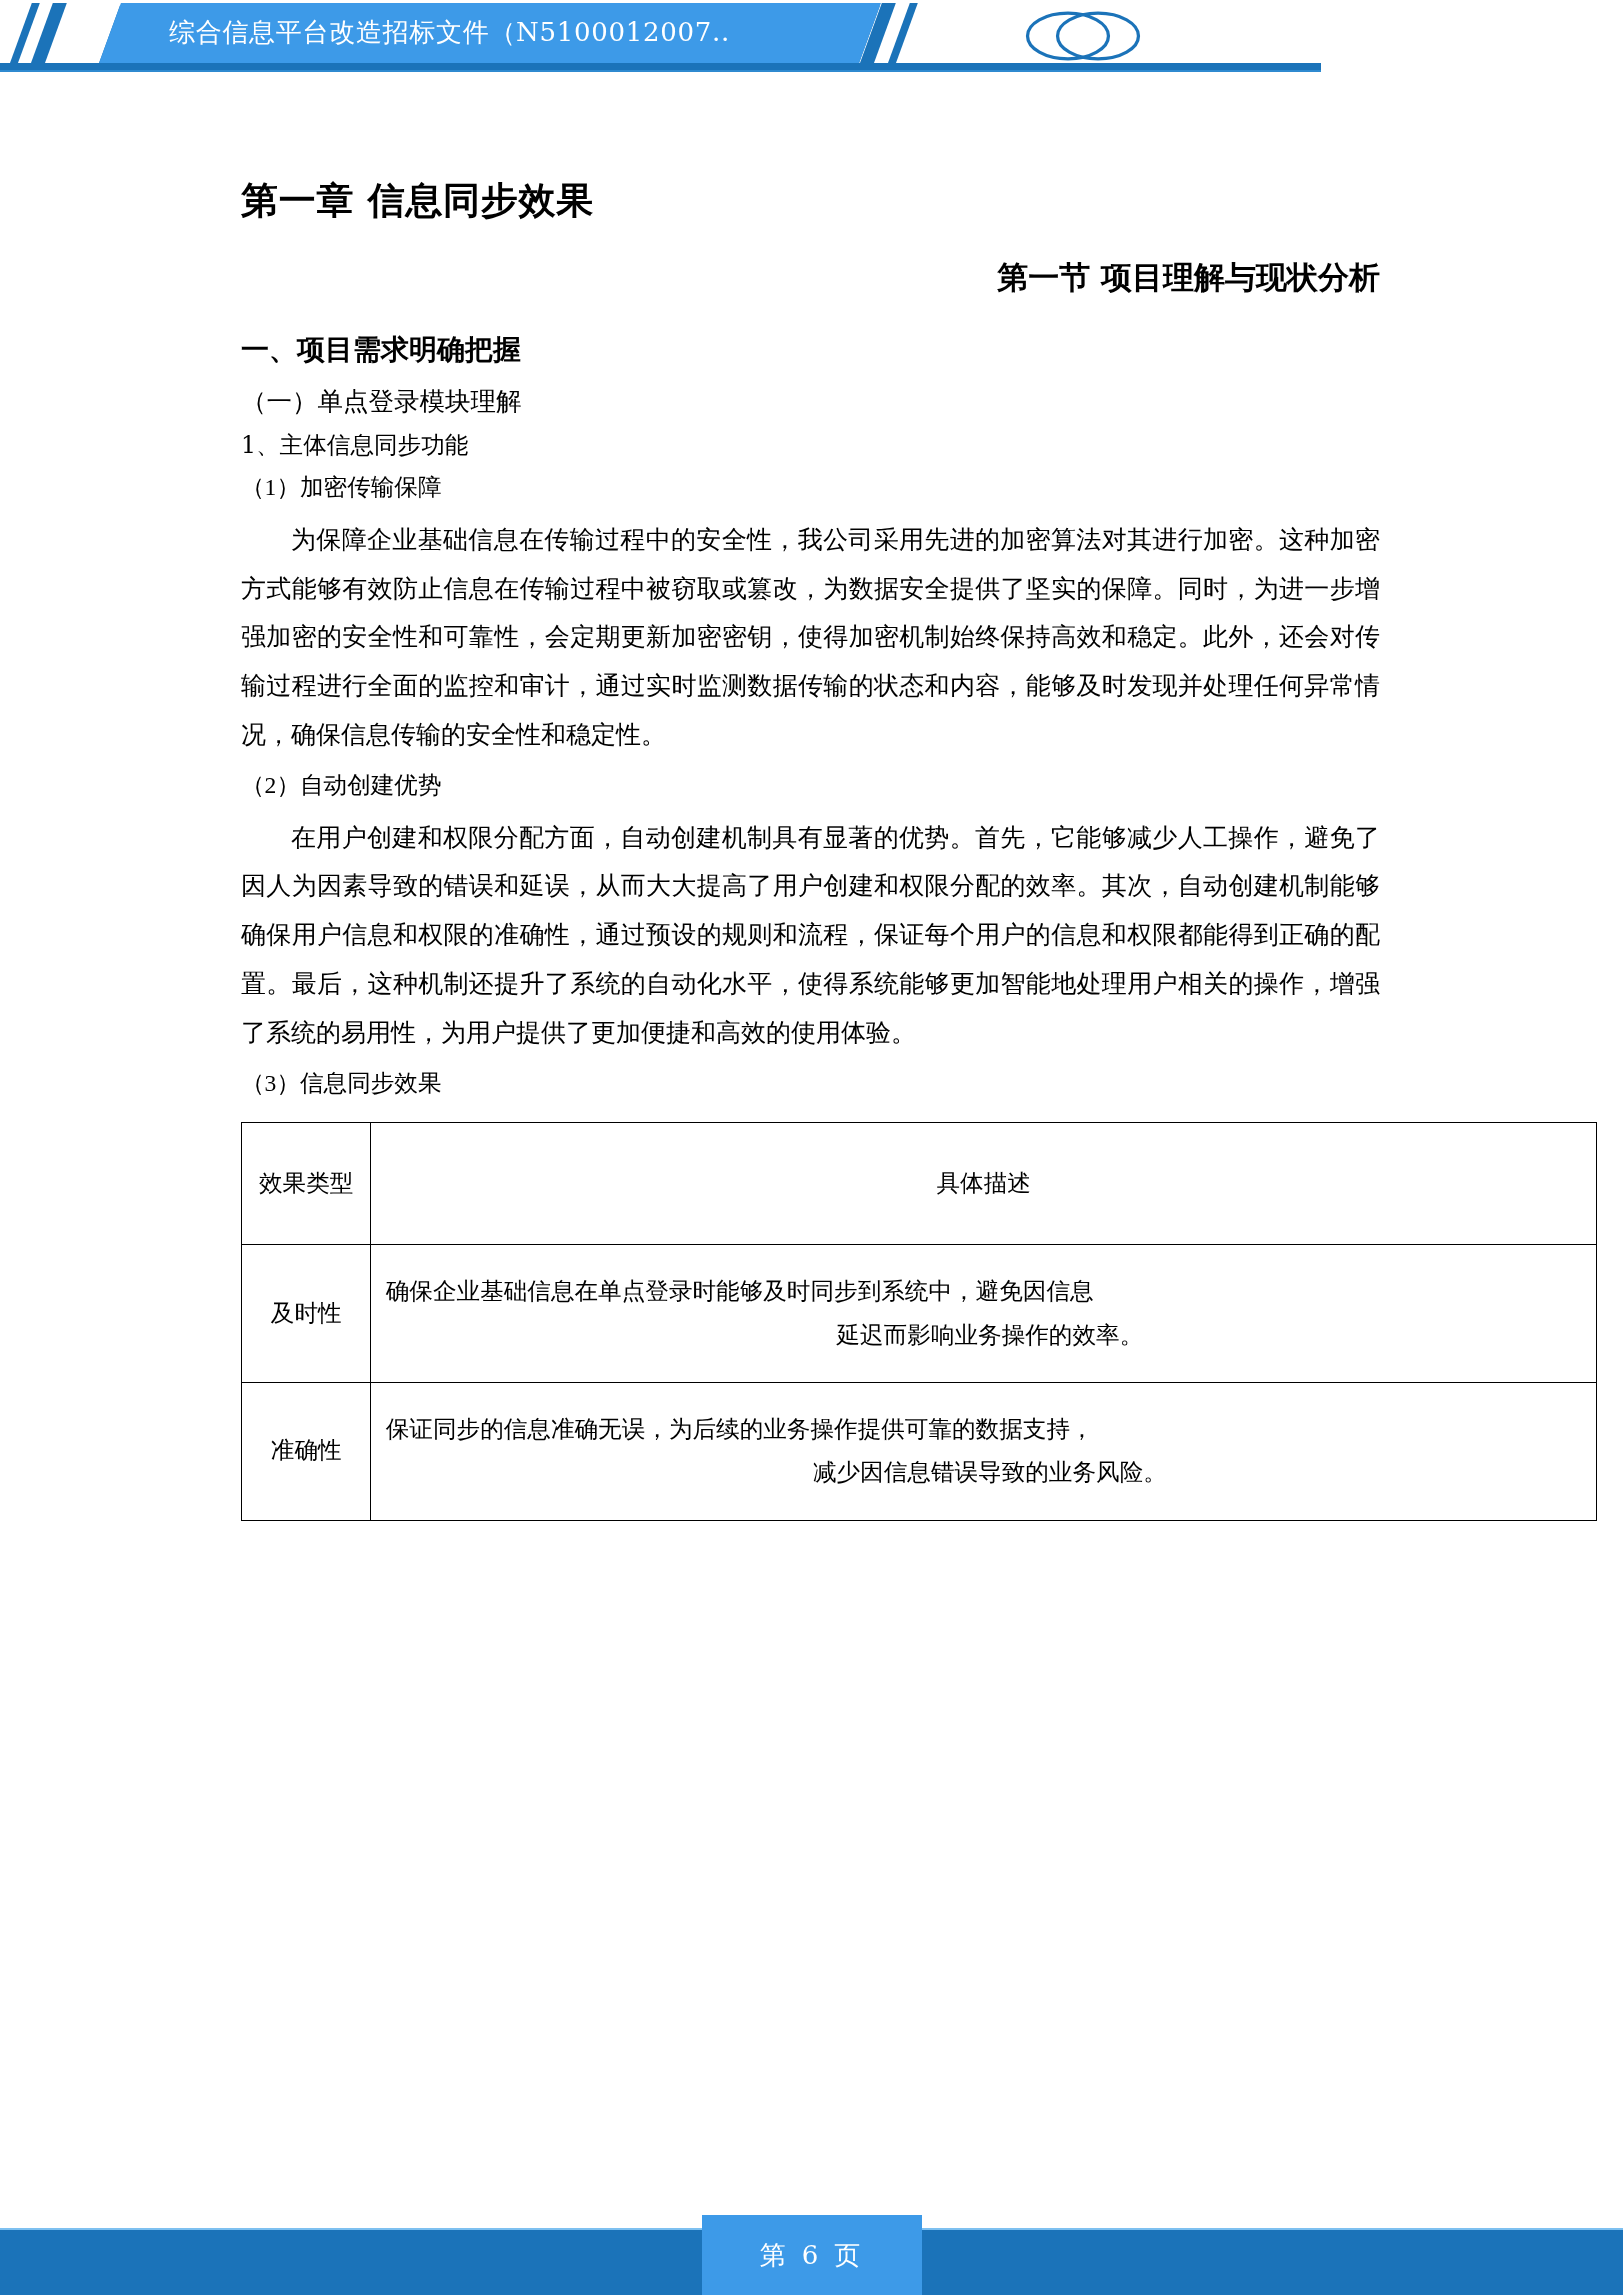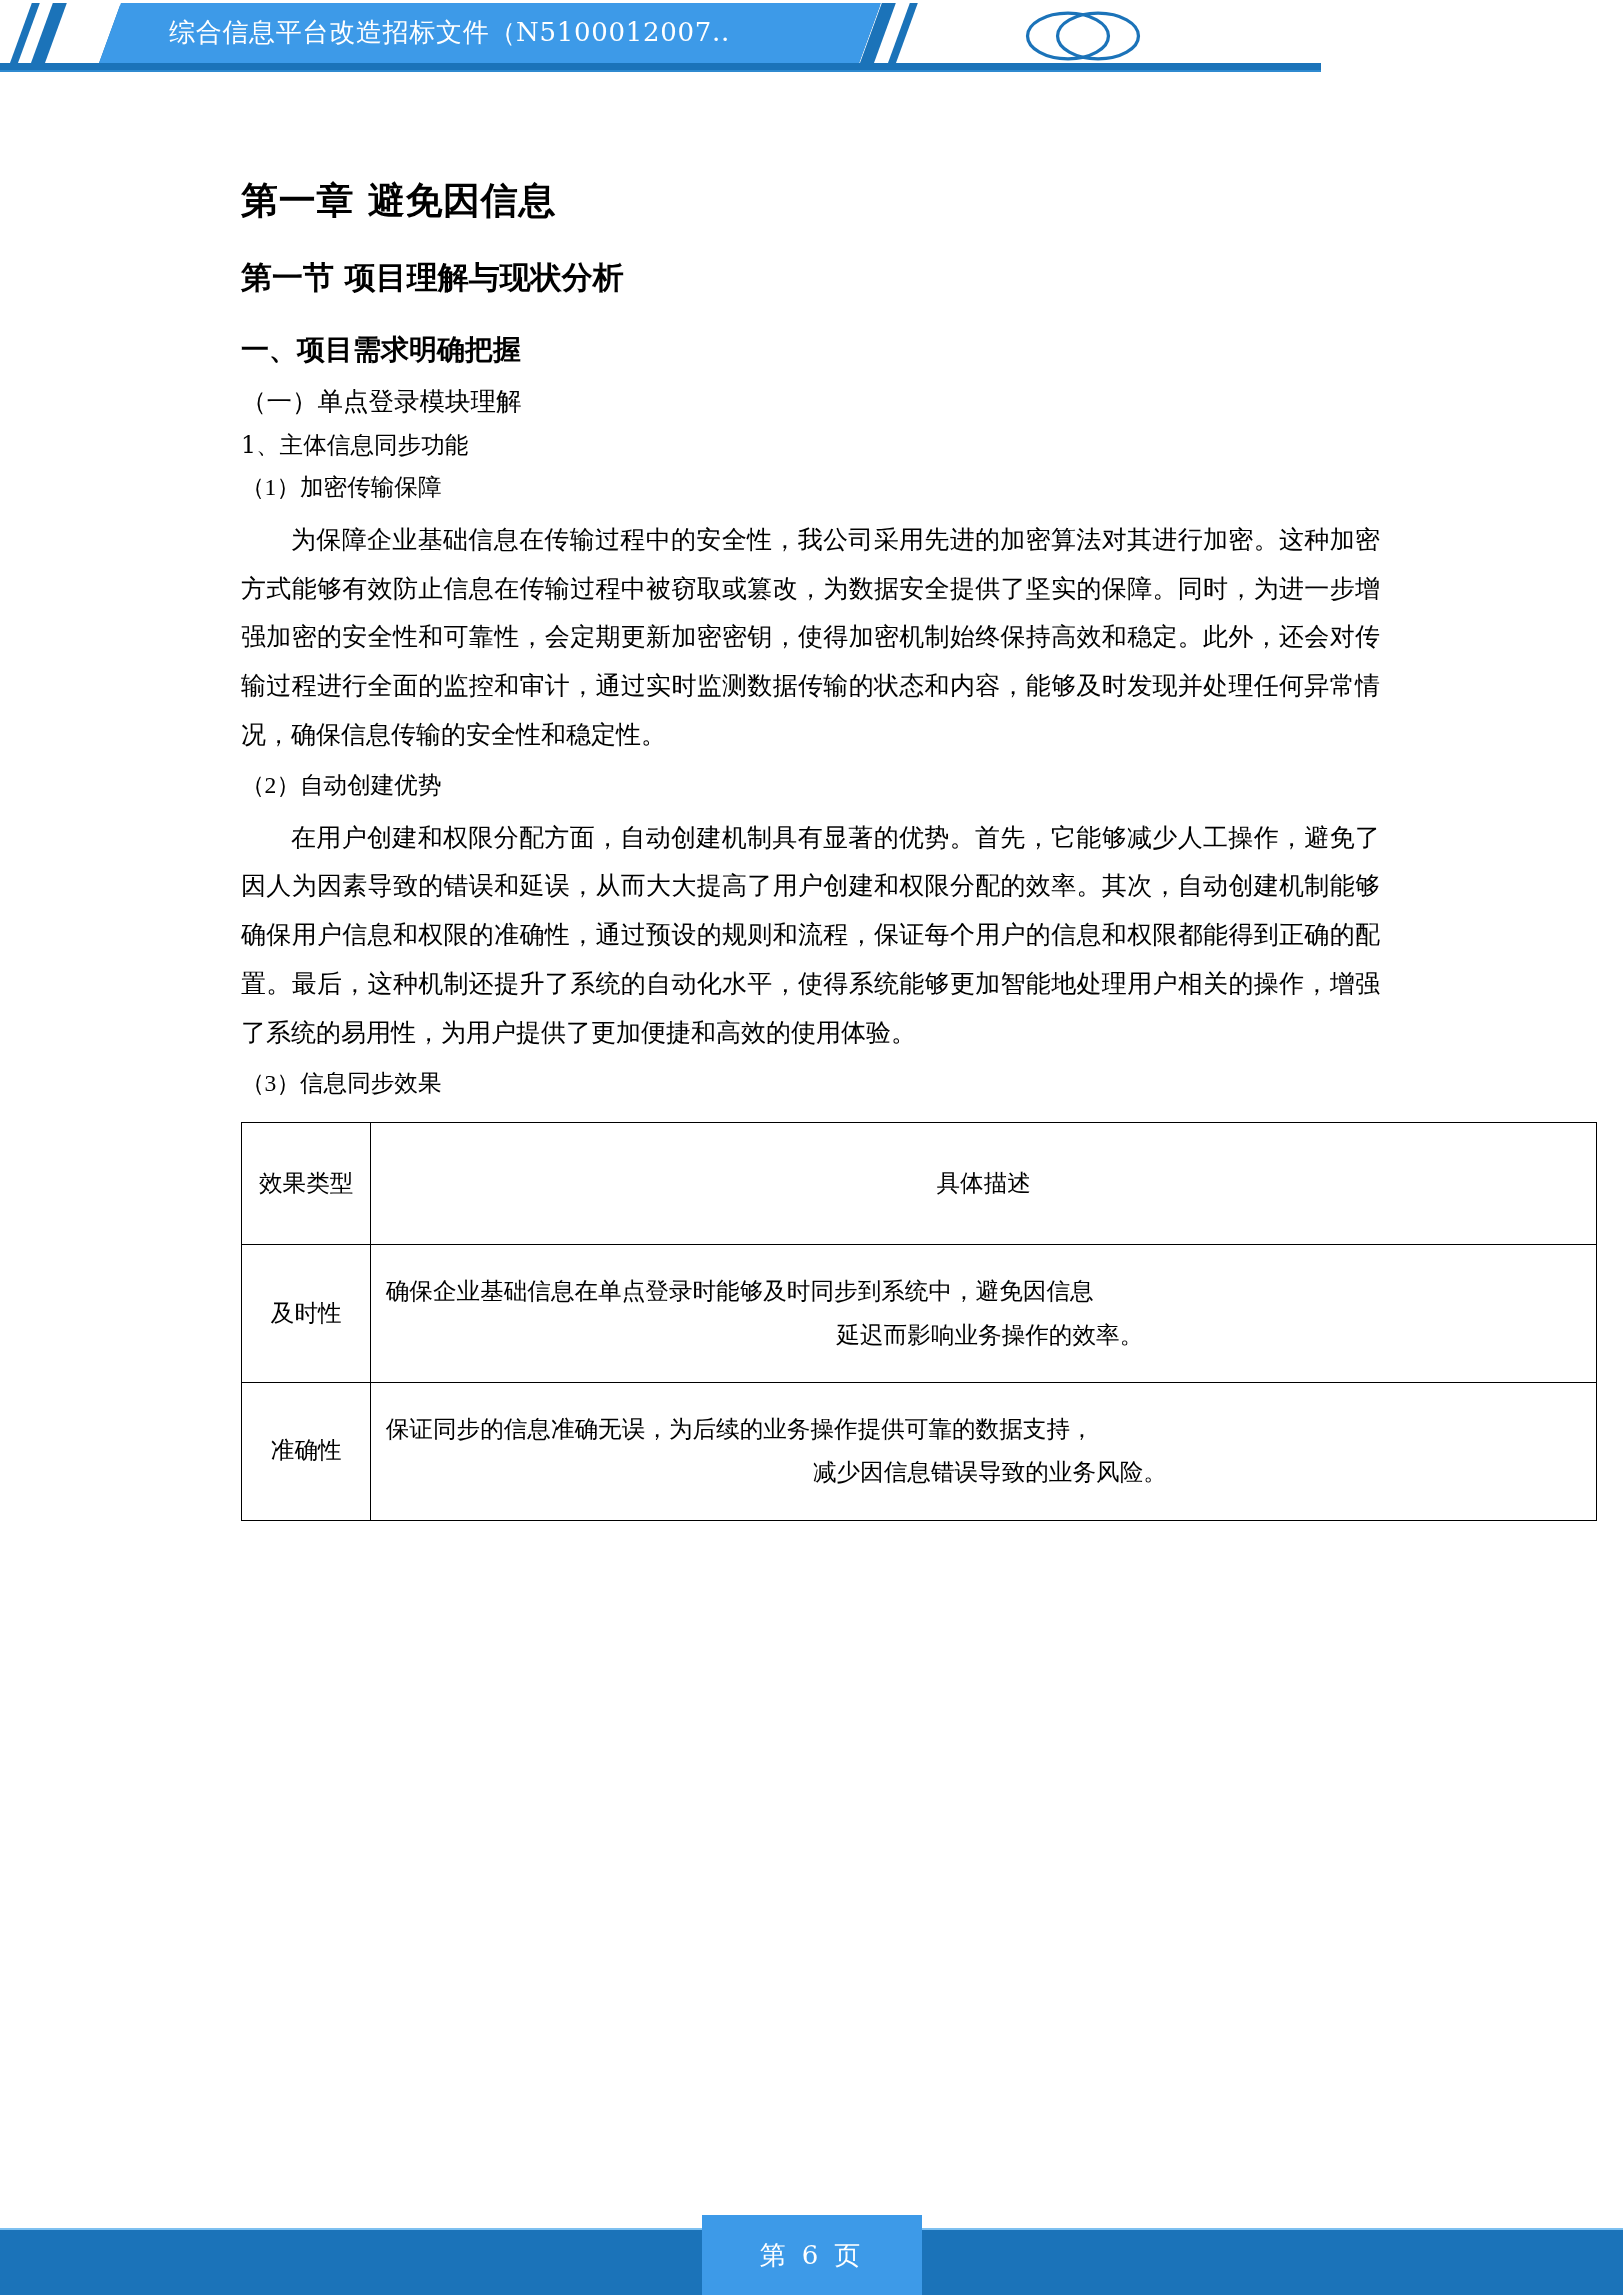--- a/index.html
+++ b/index.html
@@ -157,20 +157,21 @@
     line-height: 1.25;
     margin: 92px 0 0 0;
     letter-spacing: 0.7px;
   }
   .h2-section {
     font-family: "DejaVu Sans", "Liberation Sans", sans-serif;
     font-weight: bold;
     font-size: 31px;
     line-height: 1.3;
     margin: 33px 0 0 0;
+    text-align: right;
   }
   .h3-topic {
     font-family: "DejaVu Sans", "Liberation Sans", sans-serif;
     font-weight: bold;
     font-size: 28px;
     line-height: 1.3;
     margin: 34px 0 0 0;
   }
   .h4-sub {
     font-family: "DejaVu Serif", "Liberation Serif", serif;
@@ -261,21 +262,21 @@
     <ellipse cx="118" cy="41" rx="62" ry="35" fill="none" stroke="#1b73b9" stroke-width="5"></ellipse>
   </svg>
 
   <div class="hdr-band"></div>
   <div class="hdr-band-light"></div>
 </div>
 
 <div id="content">
   <div class="doc-body">
 
-    <h1 class="h1-chapter">第一章 避免因信息</h1>
+    <h1 class="h1-chapter">第一章 信息同步效果</h1>
 
     <h2 class="h2-section">第一节 项目理解与现状分析</h2>
 
     <h3 class="h3-topic">一、项目需求明确把握</h3>
 
     <div class="h4-sub">（一）单点登录模块理解</div>
 
     <div class="lvl-num">1、主体信息同步功能</div>
 
     <div class="lvl-paren">（1）加密传输保障</div>

